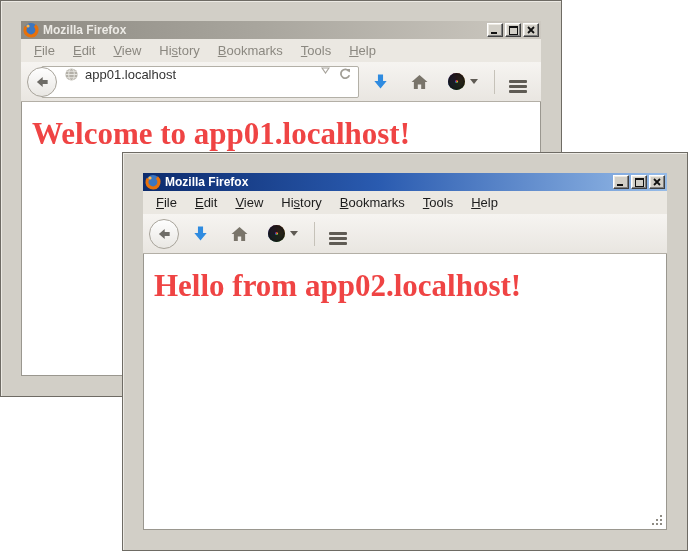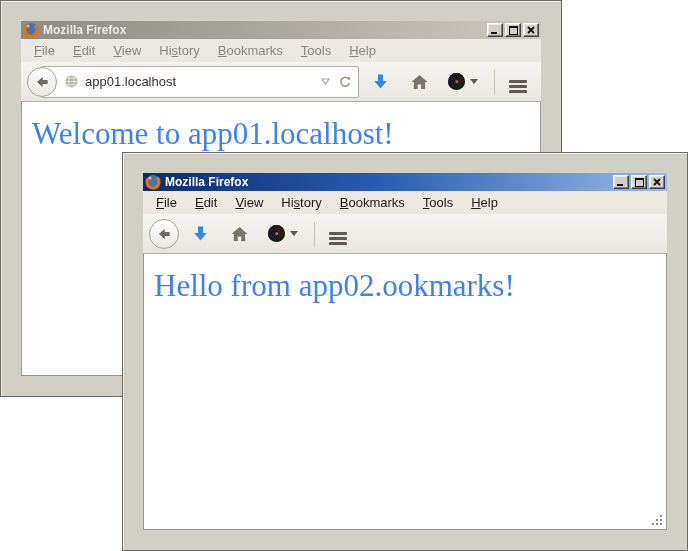--- a/index.html
+++ b/index.html
@@ -30,43 +30,43 @@
   .active-win .menu-item{color:#1c1c1c;}
   .inactive-win .menu-item{color:#8b8880;}
 
   
   .toolbar{height:40px;flex:0 0 40px;background:linear-gradient(#f6f4f1,#e9e6e1);
            border-bottom:1px solid #b3afa6;display:flex;align-items:center;padding:0 8px 0 6px;}
   .back-btn{width:30px;height:30px;border-radius:50%;border:1px solid #a8a49b;
             background:linear-gradient(#fefefe,#e9e7e3);display:flex;align-items:center;justify-content:center;
             position:relative;z-index:2;flex:0 0 30px;}
   .urlbox{flex:1 1 auto;height:32px;margin-left:-16px;background:#ffffff;border:1px solid #b3b0a7;
-          border-radius:2px;display:flex;align-items:center;padding:0 6px 0 22px;min-width:0;}
+          border-radius:2px;display:flex;align-items:flex-start;padding:0 6px 0 22px;min-width:0;}
   .globe{width:15px;height:15px;flex:0 0 15px;margin-right:6px;}
   .url-text{font-size:13px;color:#333333;white-space:nowrap;overflow:hidden;}
   .url-spacer{flex:1 1 auto;}
   .url-drop{margin-right:8px;display:flex;}
   .url-reload{display:flex;}
   .tb-icon{display:flex;align-items:center;justify-content:center;flex:0 0 auto;}
   .dl-arrow{margin:0 11px 0 13px;}
   .home-btn{margin:0 11px;}
   .search-group{margin:0 9px;display:flex;align-items:center;}
   .search-orb{width:17px;height:17px;border-radius:50%;
       background:conic-gradient(#d23b3b,#e8c12c 90deg,#3fae49 170deg,#2f62c9 250deg,#8a2fc9 320deg,#d23b3b);
       box-shadow:inset 0 0 0 2px rgba(15,15,15,.30),inset 0 0 0 7px rgba(22,22,22,.92);}
   .search-caret{width:0;height:0;border-left:4px solid transparent;border-right:4px solid transparent;
       border-top:5px solid #5f5b54;margin-left:5px;}
   .tb-sep{width:1px;height:24px;background:#c6c2b9;margin:0 7px;flex:0 0 1px;}
   .menu-burger{width:18px;height:3px;background:#5f5b54;border-radius:1px;margin:0 6px 10px 7px;
       box-shadow:0 5px 0 #5f5b54,0 10px 0 #5f5b54;position:relative;top:5px;}
 
   
   .content{flex:1 1 auto;background:#ffffff;border:1px solid #9a978f;border-top:none;position:relative;overflow:hidden;}
-  .content h1{margin:0;padding:14px 0 0 10px;font-family:"Liberation Serif",serif;font-weight:normal;
-              font-size:31px;color:#3b82f6;white-space:nowrap;}
+  .content h1{margin:0;padding:14px 0 0 10px;font-family:"Liberation Serif",serif;font-weight:bold;
+              font-size:31px;color:#ef4444;white-space:nowrap;}
 
   
   .grip{position:absolute;right:2px;bottom:2px;width:14px;height:14px;}
   .grip .g-w{position:absolute;width:2px;height:2px;background:#ffffff;right:1px;bottom:1px;
       box-shadow:-4px 0 0 #ffffff,0 -4px 0 #ffffff,-8px 0 0 #ffffff,-4px -4px 0 #ffffff,0 -8px 0 #ffffff;}
   .grip .g-d{position:absolute;width:2px;height:2px;background:#8f8c84;right:2px;bottom:2px;
       box-shadow:-4px 0 0 #8f8c84,0 -4px 0 #8f8c84,-8px 0 0 #8f8c84,-4px -4px 0 #8f8c84,0 -8px 0 #8f8c84;}
 </style>
 </head>
 <body>
@@ -224,21 +224,21 @@
       </span>
       <span class="search-group">
         <span class="search-orb"></span>
         <span class="search-caret"></span>
       </span>
       <span class="tb-sep"></span>
       <span class="menu-burger"></span>
     </div>
 
     <div class="content">
-      <h1>Hello from app02.ookmarks!</h1>
+      <h1>Hello from app02.localhost!</h1>
       <span class="grip">
         <span class="g-w"></span>
         <span class="g-d"></span>
       </span>
     </div>
   </div>
 
 </div>
 
 </body></html>

